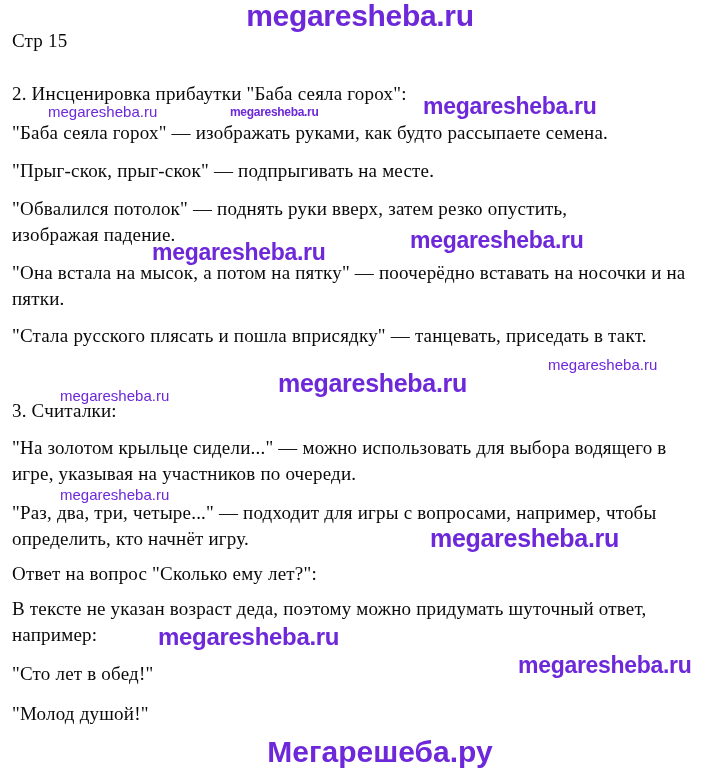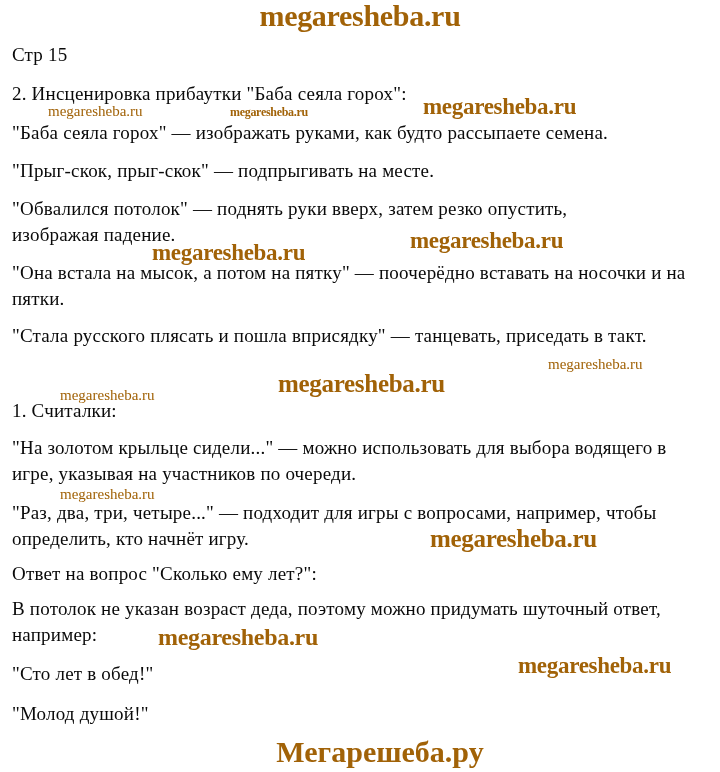--- a/index.html
+++ b/index.html
@@ -21,37 +21,37 @@
     left: 12px;
     margin: 0;
     font-size: 19px;
     line-height: 26px;
     font-family: "Liberation Serif", serif;
     color: #0a0a0a;
     letter-spacing: 0.2px;
   }
   .wm {
     position: absolute;
-    font-family: Liberation Serif, serif;
-    color: #a16207;
+    font-family: Liberation Sans, sans-serif;
+    color: #6d28d9;
     white-space: nowrap;
     line-height: 1;
   }
   .wm-bold { font-weight: 700; letter-spacing: -0.3px; }
   .wm-reg  { font-weight: 400; }
   .wm-center { left: 0; right: 0; text-align: center; }
 </style>
 </head>
 <body>
 
 <div class="page">
 
   <div class="wm wm-bold wm-center" style="top: 1px; font-size: 30px;">megaresheba.ru</div>
 
-  <p class="body-text" style="top: 42px;">Стр 15</p>
+  <p class="body-text" style="top: 28px;">Стр 15</p>
 
   <p class="body-text" style="top: 81px; width: 700px;">2. Инсценировка прибаутки "Баба сеяла горох":</p>
 
   <div class="wm wm-reg" style="left: 48px; top: 104px; font-size: 15px;">megaresheba.ru</div>
   <div class="wm wm-bold" style="left: 230px; top: 106px; font-size: 12px;">megaresheba.ru</div>
   <div class="wm wm-bold" style="left: 423px; top: 95px; font-size: 23px;">megaresheba.ru</div>
 
   <p class="body-text" style="top: 120px; width: 700px;">"Баба сеяла горох" — изображать руками, как будто рассыпаете семена.</p>
 
   <p class="body-text" style="top: 158px; width: 700px;">"Прыг-скок, прыг-скок" — подпрыгивать на месте.</p>
@@ -62,33 +62,33 @@
   <div class="wm wm-bold" style="left: 410px; top: 229px; font-size: 23px;">megaresheba.ru</div>
 
   <p class="body-text" style="top: 260px; width: 700px;">"Она встала на мысок, а потом на пятку" — поочерёдно вставать на носочки и на пятки.</p>
 
   <p class="body-text" style="top: 323px; width: 700px;">"Стала русского плясать и пошла вприсядку" — танцевать, приседать в такт.</p>
 
   <div class="wm wm-reg" style="left: 548px; top: 357px; font-size: 15px;">megaresheba.ru</div>
   <div class="wm wm-bold" style="left: 278px; top: 371px; font-size: 25px;">megaresheba.ru</div>
   <div class="wm wm-reg" style="left: 60px; top: 388px; font-size: 15px;">megaresheba.ru</div>
 
-  <p class="body-text" style="top: 398px; width: 700px;">1. Считалки:</p>
+  <p class="body-text" style="top: 398px; width: 700px;">3. Считалки:</p>
 
   <p class="body-text" style="top: 435px; width: 700px;">"На золотом крыльце сидели..." — можно использовать для выбора водящего в игре, указывая на участников по очереди.</p>
 
   <div class="wm wm-reg" style="left: 60px; top: 487px; font-size: 15px;">megaresheba.ru</div>
 
   <p class="body-text" style="top: 500px; width: 705px;">"Раз, два, три, четыре..." — подходит для игры с вопросами, например, чтобы определить, кто начнёт игру.</p>
 
   <div class="wm wm-bold" style="left: 430px; top: 526px; font-size: 25px;">megaresheba.ru</div>
 
   <p class="body-text" style="top: 561px; width: 700px;">Ответ на вопрос "Сколько ему лет?":</p>
 
-  <p class="body-text" style="top: 596px; width: 705px;">В потолок не указан возраст деда, поэтому можно придумать шуточный ответ, например:</p>
+  <p class="body-text" style="top: 596px; width: 705px;">В тексте не указан возраст деда, поэтому можно придумать шуточный ответ, например:</p>
 
   <div class="wm wm-bold" style="left: 158px; top: 625px; font-size: 24px;">megaresheba.ru</div>
   <div class="wm wm-bold" style="left: 518px; top: 654px; font-size: 23px;">megaresheba.ru</div>
 
   <p class="body-text" style="top: 661px; width: 700px;">"Сто лет в обед!"</p>
 
   <p class="body-text" style="top: 701px; width: 700px;">"Молод душой!"</p>
 
   <div class="wm wm-bold wm-center" style="top: 737px; font-size: 30px; letter-spacing: 0; margin-left: 40px;">Мегарешеба.ру</div>
 

